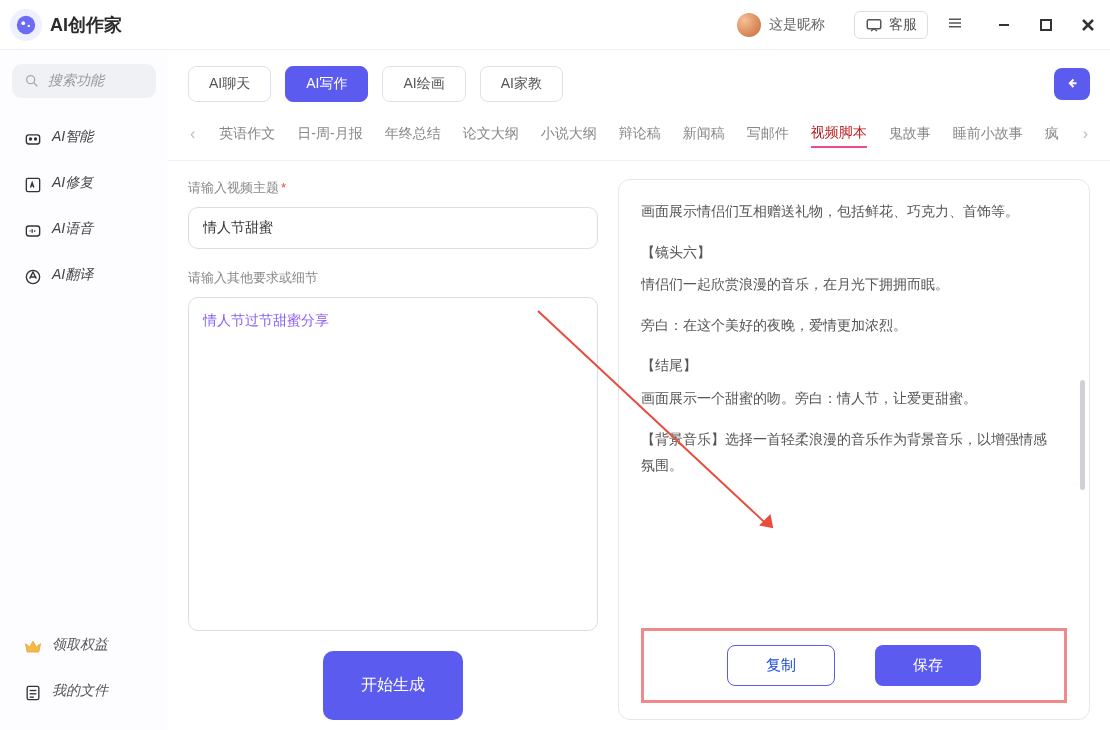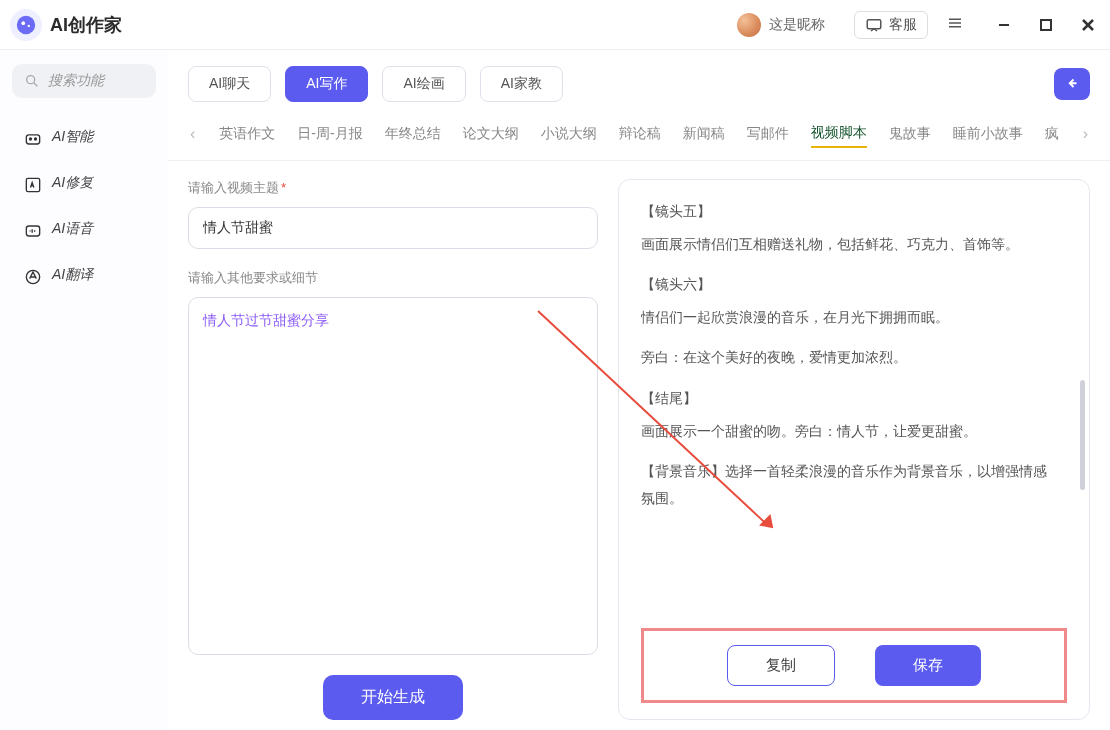--- a/index.html
+++ b/index.html
@@ -107,61 +107,61 @@
 }
 .back-btn svg { width: 18px; height: 18px; stroke: #fff; }
 
 .subtabs {
   display: flex; align-items: center; gap: 22px;
   padding: 8px 20px 12px; color: #888; font-size: 14px;
   border-bottom: 1px solid #f0f0f0;
 }
 .nav-arrow { color: #bbb; cursor: pointer; font-size: 16px; padding: 0 2px;}
 .stab { cursor: pointer; padding: 4px 0; white-space: nowrap; }
-.stab.active { color: #14532d; border-bottom: 2px solid #eab308; }
+.stab.active { color: #b91c1c; border-bottom: 2px solid #ec4899; }
 
 .content {
   flex: 1; display: flex; gap: 20px; padding: 18px 20px 10px;
   overflow: hidden;
 }
 .left-col { flex: 0 0 410px; display: flex; flex-direction: column; }
 .fld-label { color: #888; font-size: 13px; margin-bottom: 10px; }
 .req { color: #e74c3c; margin-left: 2px; }
 .text-input {
   width: 100%; padding: 12px 14px; border: 1px solid #dcdce6;
   border-radius: 10px; font-size: 14px; color: #333;
   margin-bottom: 20px; outline: none;
 }
 .textarea {
   width: 100%; flex: 1; padding: 14px; border: 1px solid #dcdce6;
   border-radius: 10px; font-size: 14px; color: #8b5cf6; resize: none;
   outline: none; min-height: 280px;
 }
 .gen-btn {
-  margin: 20px auto 0; width: 140px; padding: 12px 0;
+  margin: 20px auto 0; width: 140px; padding: 24px 0;
   background: #5b5bf0; color: #fff; border: none; border-radius: 10px;
   font-size: 16px; cursor: pointer;
 }
 
 .right-col {
   flex: 1; border: 1px solid #e6e6ef; border-radius: 12px;
   padding: 18px 22px 16px; position: relative; display:flex; flex-direction:column;
 }
 .output {
   flex: 1; overflow-y: auto; color: #555; line-height: 1.9;
   font-size: 14px; padding-right: 8px;
 }
 .output p { margin-bottom: 6px; }
 .output .sect { margin-top: 14px; }
 .action-box {
   border: 3px solid #f08a8a; padding: 14px 22px; margin-top: 12px;
   display: flex; justify-content: center; gap: 40px;
 }
 .copy-btn {
-  padding: 10px 38px; border: 1px solid #5b5bf0; color: #404040;
+  padding: 10px 38px; border: 1px solid #5b5bf0; color: #1d4ed8;
   background: #fff; border-radius: 8px; font-size: 15px; cursor: pointer;
 }
 .save-btn {
   padding: 10px 38px; background: #5b5bf0; color: #fff;
   border: none; border-radius: 8px; font-size: 15px; cursor: pointer;
 }
 .scrollbar-ind {
   position: absolute; right: 4px; top: 200px; width: 5px; height: 110px;
   background: #d0d0d8; border-radius: 3px;
 }
@@ -276,20 +276,41 @@
       <span class="micon">
           <svg viewBox="0 0 24 24" fill="none" stroke="#333" stroke-width="1.6">
             <circle cx="12" cy="12" r="8"></circle>
             <path d="M8 14l4-8 4 8M9 12h6"></path>
           </svg>
         </span>
       <span>AI翻译</span>
     </div>
 
     <div class="side-spacer"></div>
+    <div class="side-bottom">
+      <div class="side-item">
+        <span class="micon gold">
+            <svg viewBox="0 0 24 24" fill="#f5b947" stroke="#e6a635" stroke-width="1">
+              <path d="M5 18l-2-10 5 4 4-7 4 7 5-4-2 10z"></path>
+            </svg>
+          </span>
+        <span>领取权益</span>
+      </div>
+      <div class="side-item">
+        <span class="micon">
+            <svg viewBox="0 0 24 24" fill="none" stroke="#333" stroke-width="1.6">
+              <rect x="5" y="4" width="14" height="16" rx="2"></rect>
+              <line x1="8" y1="9" x2="16" y2="9"></line>
+              <line x1="8" y1="13" x2="16" y2="13"></line>
+              <line x1="8" y1="17" x2="13" y2="17"></line>
+            </svg>
+          </span>
+        <span>我的文件</span>
+      </div>
+    </div>
   </div>
 
   <div class="main">
     <div class="top-tabs">
       <div class="ttab">AI聊天</div>
       <div class="ttab active">AI写作</div>
       <div class="ttab">AI绘画</div>
       <div class="ttab">AI家教</div>
       <div class="back-btn">
         <svg viewBox="0 0 24 24" fill="none" stroke-width="2.5">
@@ -321,21 +342,20 @@
           <span>请输入视频主题</span><span class="req">*</span>
         </div>
         <input class="text-input" value="情人节甜蜜" style="">
         <div class="fld-label">请输入其他要求或细节</div>
         <textarea class="textarea" style="">情人节过节甜蜜分享</textarea>
         <button class="gen-btn">开始生成</button>
       </div>
 
       <div class="right-col">
         <div class="output">
-          <p>【镜头五】</p>
           <p>画面展示情侣们互相赠送礼物，包括鲜花、巧克力、首饰等。</p>
           <p class="sect">【镜头六】</p>
           <p>情侣们一起欣赏浪漫的音乐，在月光下拥拥而眠。</p>
           <p class="sect">旁白：在这个美好的夜晚，爱情更加浓烈。</p>
           <p class="sect">【结尾】</p>
           <p>画面展示一个甜蜜的吻。旁白：情人节，让爱更甜蜜。</p>
           <p class="sect">【背景音乐】选择一首轻柔浪漫的音乐作为背景音乐，以增强情感氛围。</p>
         </div>
         <div class="scrollbar-ind"></div>
         <div class="action-box">

